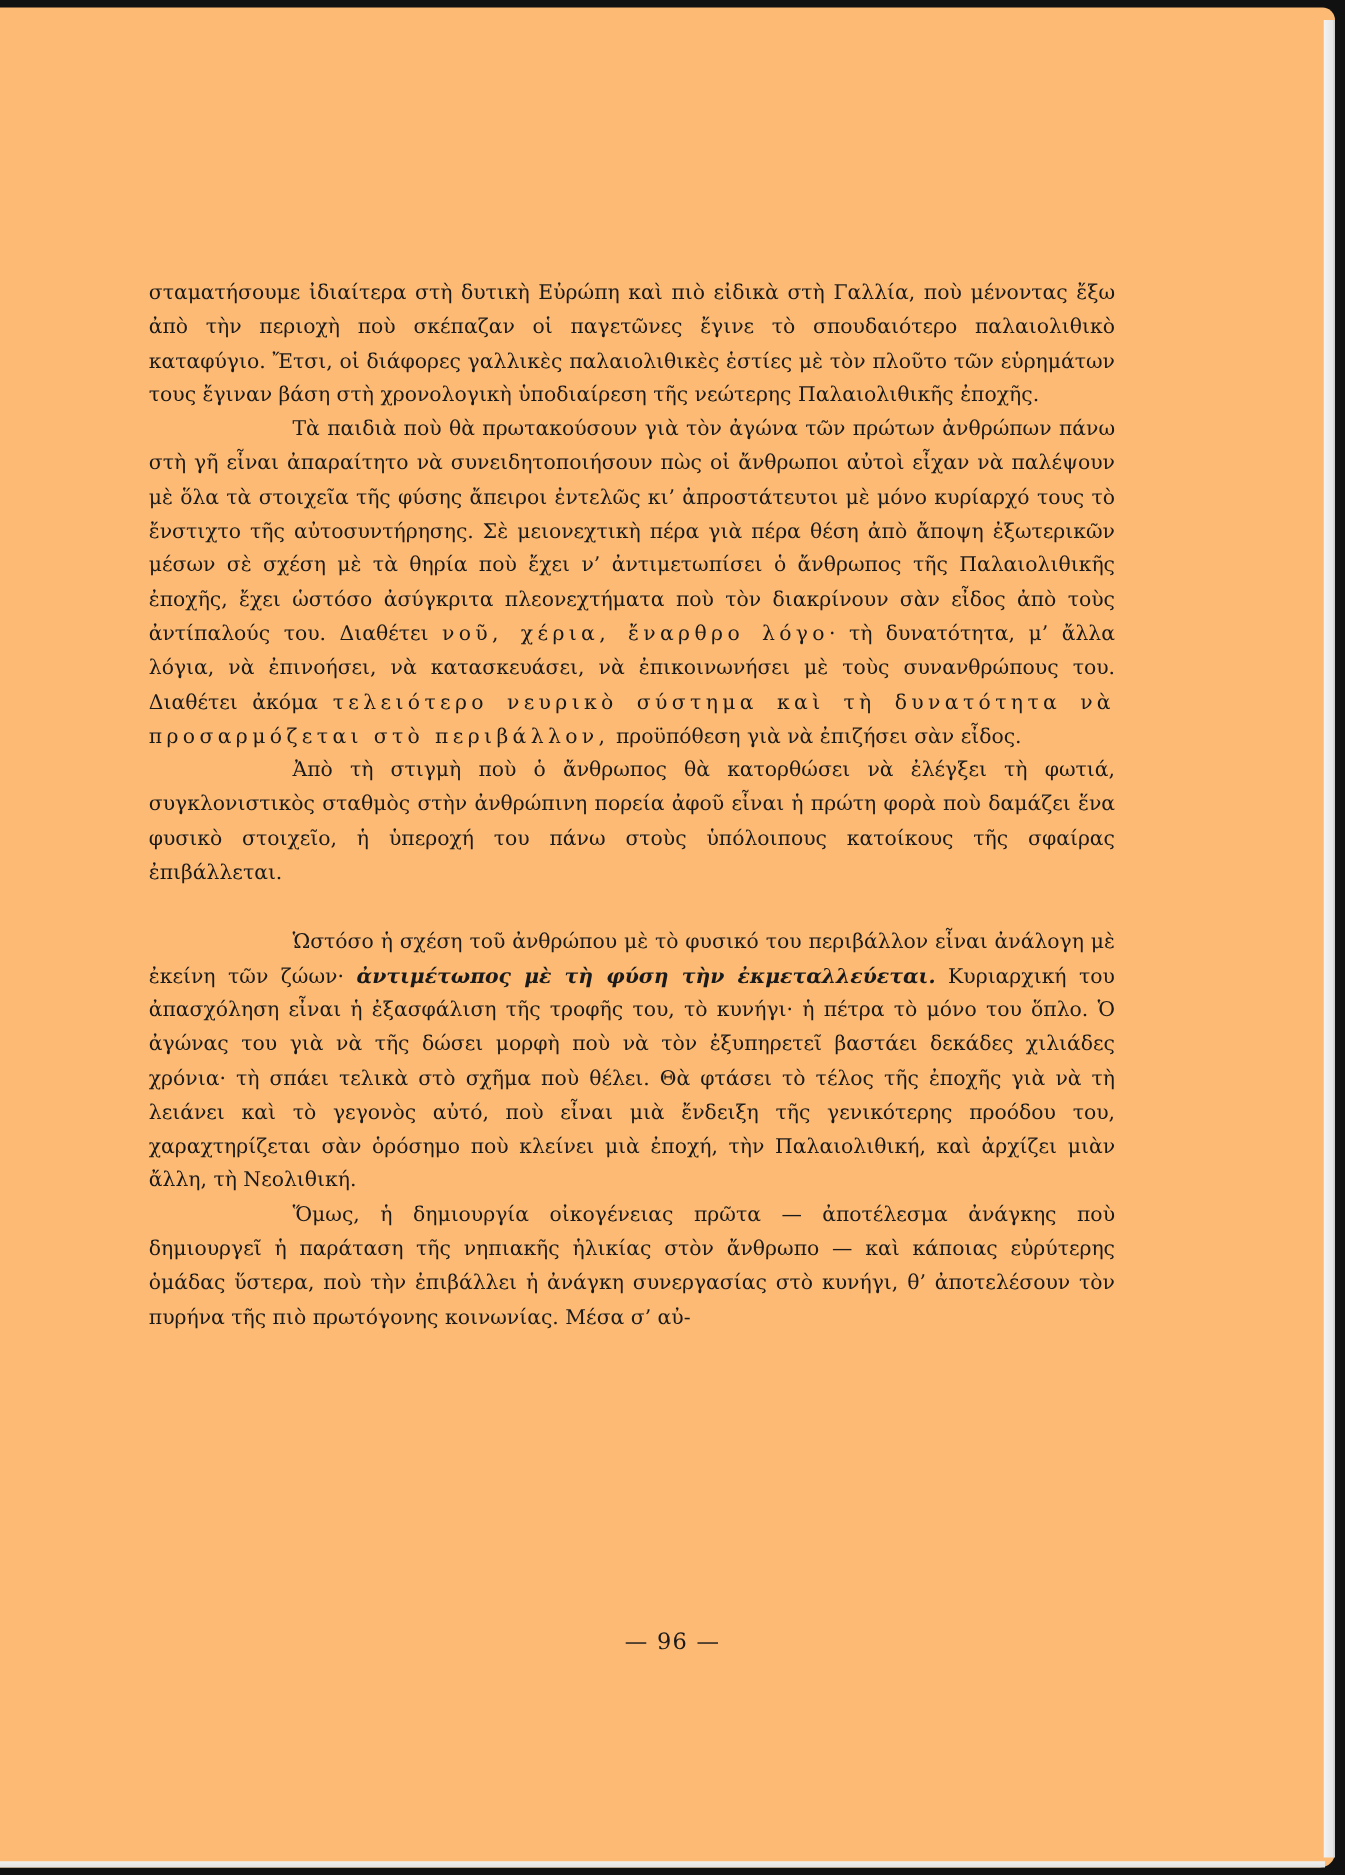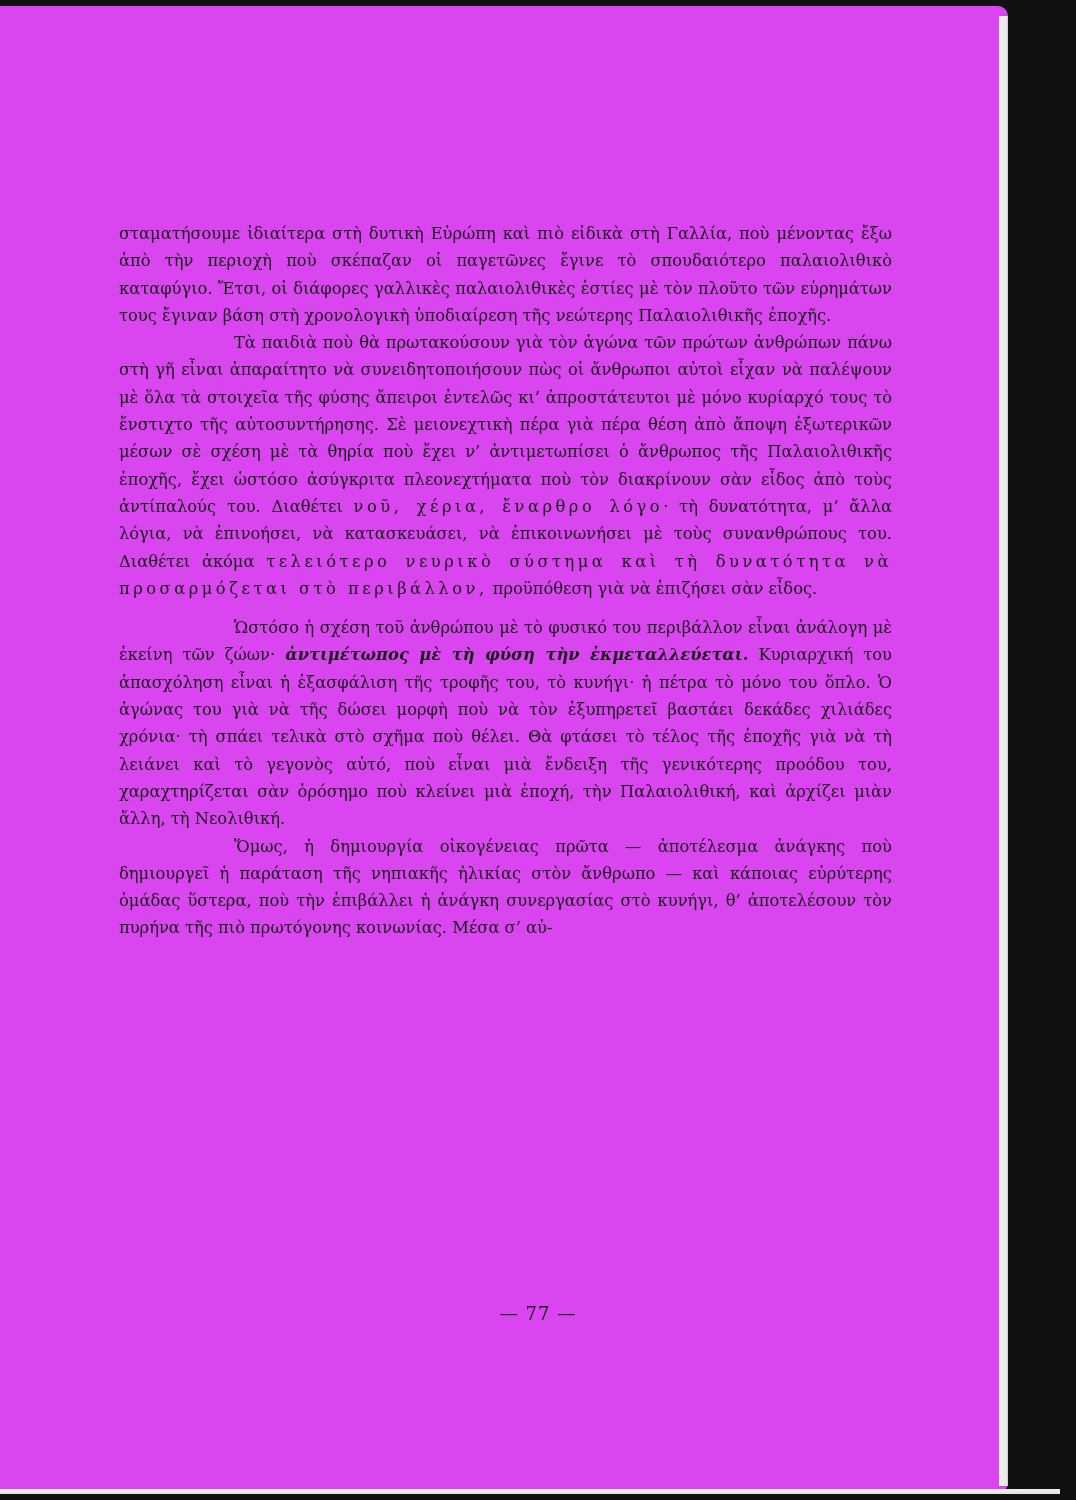--- a/index.html
+++ b/index.html
@@ -10,26 +10,25 @@
     body {
       width: 1076px;
       height: 1500px;
       position: relative;
       overflow: hidden;
     }
     .page {
       position: absolute;
       left: 0;
       top: 6px;
-      width: 988px;
+      width: 1068px;
       height: 1488px;
-      background: #d946ef;
+      background: #fdba74;
       border-top-right-radius: 10px;
       border-bottom-right-radius: 12px;
-      padding-left: 20px;
     }
     .page-edge {
       position: absolute;
       right: 0;
       top: 10px;
       width: 8px;
       height: 1470px;
       background: linear-gradient(to right, #f2f2f2, #e4e4e4);
       border-right: 1px solid #d0d0d0;
     }
@@ -55,21 +54,21 @@
       margin: 0;
       line-height: 27.3px;
     }
     .indent {
       text-indent: 115px;
     }
     .spaced {
       letter-spacing: 3.5px;
     }
     .gap {
-      margin-top: 12px;
+      margin-top: 28px;
     }
     em.bold-italic {
       font-style: italic;
       font-weight: bold;
     }
     .page-number {
       position: absolute;
       left: 0;
       width: 1076px;
       top: 1303px;
@@ -86,21 +85,22 @@
 <div class="page">
   <div class="page-edge"></div>
   <div class="page-bottom-edge"></div>
 
   <div class="text-block">
     <p class="para">σταματήσουμε ἰδιαίτερα στὴ δυτικὴ Εὐρώπη καὶ πιὸ εἰδικὰ στὴ Γαλλία, ποὺ μένοντας ἔξω ἀπὸ τὴν περιοχὴ ποὺ σκέπαζαν οἱ παγετῶνες ἔγινε τὸ σπουδαιότερο παλαιολιθικὸ καταφύγιο. Ἔτσι, οἱ διάφορες γαλλικὲς παλαιολιθικὲς ἑστίες μὲ τὸν πλοῦτο τῶν εὑρημάτων τους ἔγιναν βάση στὴ χρονολογικὴ ὑποδιαίρεση τῆς νεώτερης Παλαιολιθικῆς ἐποχῆς.</p>
 
     <p class="para indent"><span>Τὰ παιδιὰ ποὺ θὰ πρωτακούσουν γιὰ τὸν ἀγώνα τῶν πρώτων ἀνθρώπων πάνω στὴ γῆ εἶναι ἀπαραίτητο νὰ συνειδητοποιήσουν πὼς οἱ ἄνθρωποι αὐτοὶ εἶχαν νὰ παλέψουν μὲ ὅλα τὰ στοιχεῖα τῆς φύσης ἄπειροι ἐντελῶς κι’ ἀπροστάτευτοι μὲ μόνο κυρίαρχό τους τὸ ἔνστιχτο τῆς αὐτοσυντήρησης. Σὲ μειονεχτικὴ πέρα γιὰ πέρα θέση ἀπὸ ἄποψη ἐξωτερικῶν μέσων σὲ σχέση μὲ τὰ θηρία ποὺ ἔχει ν’ ἀντιμετωπίσει ὁ ἄνθρωπος τῆς Παλαιολιθικῆς ἐποχῆς, ἔχει ὡστόσο ἀσύγκριτα πλεονεχτήματα ποὺ τὸν διακρίνουν σὰν εἶδος ἀπὸ τοὺς ἀντίπαλούς του. Διαθέτει </span><span class="spaced">νοῦ, χέρια, ἔναρθρο λόγο</span><span>· τὴ δυνατότητα, μ’ ἄλλα λόγια, νὰ ἐπινοήσει, νὰ κατασκευάσει, νὰ ἐπικοινωνήσει μὲ τοὺς συνανθρώπους του. Διαθέτει ἀκόμα </span><span class="spaced">τελειότερο νευρικὸ σύστημα καὶ τὴ δυνατότητα νὰ προσαρμόζεται στὸ περιβάλλον,</span><span> προϋπόθεση γιὰ νὰ ἐπιζήσει σὰν εἶδος.</span></p>
 
 
+    <p class="para indent">Ἀπὸ τὴ στιγμὴ ποὺ ὁ ἄνθρωπος θὰ κατορθώσει νὰ ἐλέγξει τὴ φωτιά, συγκλονιστικὸς σταθμὸς στὴν ἀνθρώπινη πορεία ἀφοῦ εἶναι ἡ πρώτη φορὰ ποὺ δαμάζει ἕνα φυσικὸ στοιχεῖο, ἡ ὑπεροχή του πάνω στοὺς ὑπόλοιπους κατοίκους τῆς σφαίρας ἐπιβάλλεται.</p>
 
     <p class="para indent gap"><span>Ὡστόσο ἡ σχέση τοῦ ἀνθρώπου μὲ τὸ φυσικό του περιβάλλον εἶναι ἀνάλογη μὲ ἐκείνη τῶν ζώων· </span><em class="bold-italic">ἀντιμέτωπος μὲ τὴ φύση τὴν ἐκμεταλλεύεται.</em><span> Κυριαρχική του ἀπασχόληση εἶναι ἡ ἐξασφάλιση τῆς τροφῆς του, τὸ κυνήγι· ἡ πέτρα τὸ μόνο του ὅπλο. Ὁ ἀγώνας του γιὰ νὰ τῆς δώσει μορφὴ ποὺ νὰ τὸν ἐξυπηρετεῖ βαστάει δεκάδες χιλιάδες χρόνια· τὴ σπάει τελικὰ στὸ σχῆμα ποὺ θέλει. Θὰ φτάσει τὸ τέλος τῆς ἐποχῆς γιὰ νὰ τὴ λειάνει καὶ τὸ γεγονὸς αὐτό, ποὺ εἶναι μιὰ ἔνδειξη τῆς γενικότερης προόδου του, χαραχτηρίζεται σὰν ὁρόσημο ποὺ κλείνει μιὰ ἐποχή, τὴν Παλαιολιθική, καὶ ἀρχίζει μιὰν ἄλλη, τὴ Νεολιθική.</span></p>
 
 
     <p class="para indent">Ὅμως, ἡ δημιουργία οἰκογένειας πρῶτα — ἀποτέλεσμα ἀνάγκης ποὺ δημιουργεῖ ἡ παράταση τῆς νηπιακῆς ἡλικίας στὸν ἄνθρωπο — καὶ κάποιας εὐρύτερης ὁμάδας ὕστερα, ποὺ τὴν ἐπιβάλλει ἡ ἀνάγκη συνεργασίας στὸ κυνήγι, θ’ ἀποτελέσουν τὸν πυρήνα τῆς πιὸ πρωτόγονης κοινωνίας. Μέσα σ’ αὐ-</p>
   </div>
 </div>
 
-<div class="page-number">— 77 —</div>
+<div class="page-number">— 96 —</div>
 
 </body></html>

